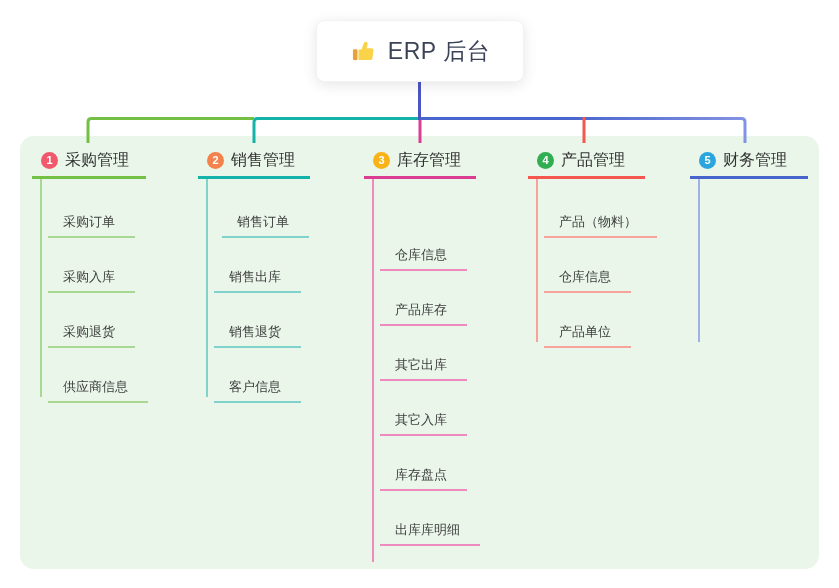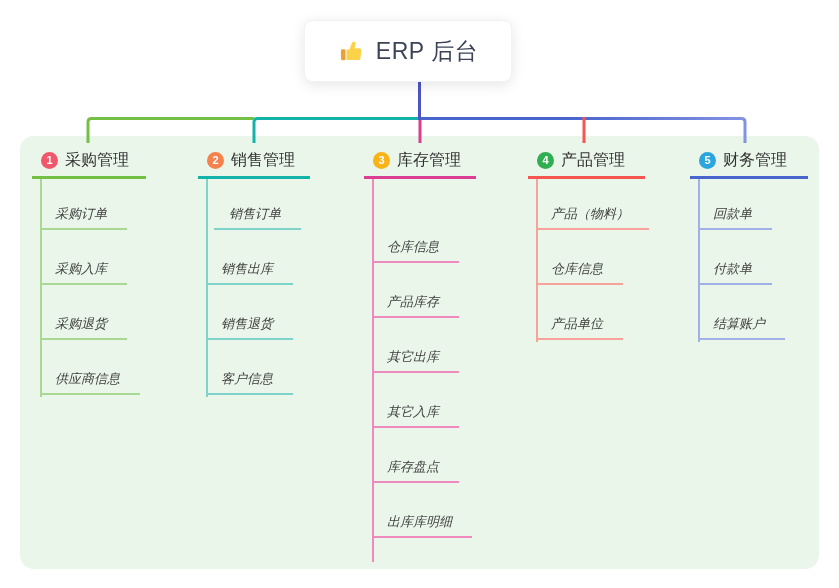--- a/index.html
+++ b/index.html
@@ -6,40 +6,40 @@
   .canvas {
     position:relative; width:839px; height:588px; background:#ffffff;
     font-family:"Liberation Sans","DejaVu Sans",sans-serif; overflow:hidden;
   }
   .panel {
     position:absolute; left:20px; top:136px; width:799px; height:433px;
     border-radius:14px;
   }
   svg.connectors { position:absolute; left:0; top:0; pointer-events:none; }
   .root-card {
-    position:absolute; left:304px; top:20px; width:206px; height:60px;
+    position:absolute; left:316px; top:20px; width:206px; height:60px;
     background:#ffffff; border:1px solid #f2f2f2; border-radius:8px;
     box-shadow:0 3px 14px rgba(0,0,0,0.10);
     display:flex; align-items:center; justify-content:center; gap:11px;
     font-size:23px; color:#3c4356; letter-spacing:0.5px;
   }
   .root-card .thumb { display:flex; align-items:center; }
   .branch { position:absolute; top:144px; }
   .branch-header {
     display:flex; align-items:center; gap:7px;
     height:35px; box-sizing:border-box; padding-left:9px;
     border-bottom:3px solid;
   }
   .badge {
     width:17px; height:17px; border-radius:50%; flex:0 0 17px;
     color:#fff; font-size:11px; font-weight:bold;
     display:flex; align-items:center; justify-content:center;
   }
   .branch-label { font-size:16px; color:#333333; white-space:nowrap; }
-  .children { list-style:none; margin:0 0 0 8px; padding:0;font-style:italic; }
+  .children { list-style:none; margin:0 0 0 8px; padding:8px; }
   .children li {
     width:max-content; padding:30px 20px 5px 15px;
     border-bottom:2px solid; font-size:13px; line-height:18px;
     color:#3e3e3e; white-space:nowrap;
   }
   .children li:first-child { padding-top:26px; }
   .vline { position:absolute; width:2px; top:35px; left:8px; }
 </style>
 </head>
 <body>
@@ -126,20 +126,15 @@
           <li style="border-bottom-color: rgb(248, 162, 156);">仓库信息</li>
           <li style="border-bottom-color: rgb(248, 162, 156);">产品单位</li>
         </ul>
       </div>
       <div class="branch" style="left: 690px;">
         <div class="branch-header" style="width: 118px; border-bottom-color: rgb(72, 101, 205);">
           <span class="badge" style="background: rgb(43, 165, 221);">5</span>
           <span class="branch-label">财务管理</span>
         </div>
         <div class="vline" style="background: rgb(159, 177, 230); height: 163px;"></div>
-        <ul class="children">
-          <li style="border-bottom-color: rgb(159, 177, 230);">回款单</li>
-          <li style="border-bottom-color: rgb(159, 177, 230);">付款单</li>
-          <li style="border-bottom-color: rgb(159, 177, 230);">结算账户</li>
-        </ul>
       </div>
     </div>
 </div>
 
 </body></html>

